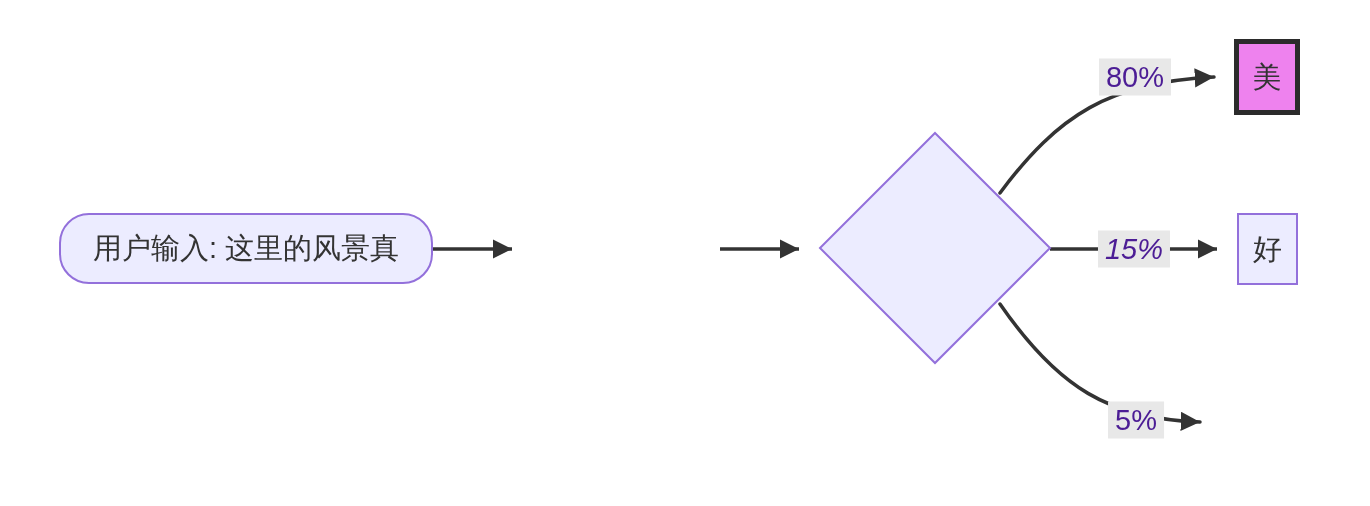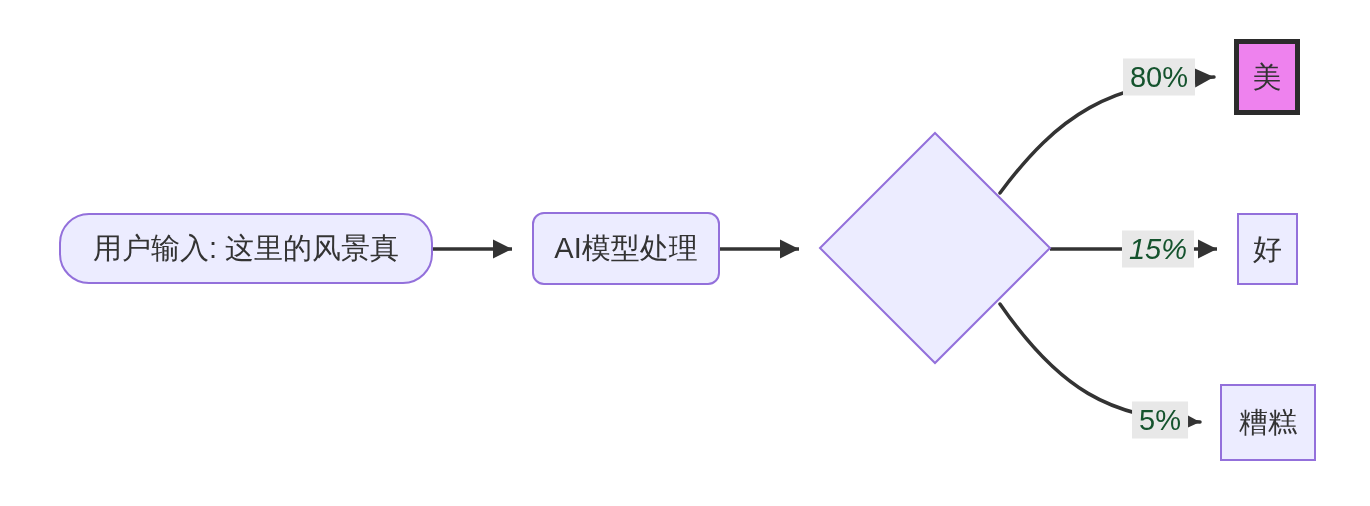--- a/index.html
+++ b/index.html
@@ -55,23 +55,22 @@
     color: #333333;
     white-space: nowrap;
   }
   .edge-label {
     position: absolute;
     transform: translate(-50%, -50%);
     background: #e8e8e8;
     padding: 2px 7px;
     font-size: 29px;
     line-height: 33px;
-    color: #14532d;
+    color: #4c1d95;
     white-space: nowrap;
-    margin-left: 24px;
   }
   .el-80 { left: 1135px; top: 77px;  }
   .el-15 { left: 1134px; top: 249px; font-style: italic; }
   .el-5  { left: 1136px; top: 420px; }
 </style>
 </head>
 <body>
 
 <div class="canvas">
 
@@ -92,36 +91,30 @@
 
     <path d="M 1000 304 C 1058 388, 1110 419, 1200 422" fill="none" stroke="#333333" stroke-width="3.5" stroke-linecap="round" marker-end="url(#arrow)"></path>
 
     <polygon points="935,133 1050,248 935,363 820,248" fill="#ececff" stroke="#9370db" stroke-width="2"></polygon>
   </svg>
 
   <div class="node n-input">
     <span>用户输入: 这里的风景真</span>
   </div>
 
-  <div class="node n-model">
-    <span>AI模型处理</span>
-  </div>
 
 
   <div class="node n-beaut">
     <span>美</span>
   </div>
 
   <div class="node n-good">
     <span>好</span>
   </div>
 
-  <div class="node n-bad">
-    <span>糟糕</span>
-  </div>
 
   <span class="edge-label el-80">80%</span>
 
   <span class="edge-label el-15">15%</span>
 
   <span class="edge-label el-5">5%</span>
 
 </div>
 
 </body></html>

